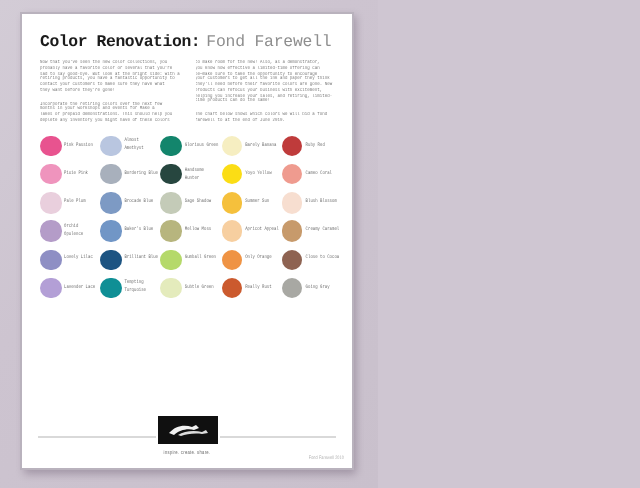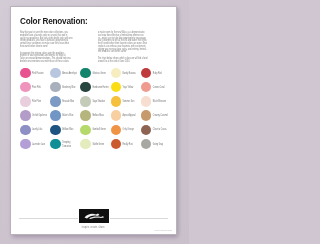--- a/index.html
+++ b/index.html
@@ -39,20 +39,21 @@
     background: #ffffff;
     border: 1px solid #b9b2bd;
     box-sizing: border-box;
     overflow: hidden;
   }
   #sheet-inner {
     position: absolute;
     left: 0; top: 0; right: 0; bottom: 0;
     padding: 8px 8px 15px 8px;
     box-sizing: border-box;
+    font-family: Liberation Mono, monospace;
   }
 
   
   .title-row {
     display: flex;
     align-items: baseline;
     gap: 3px;
     margin: 2px 0 0 1px;
   }
   .title-main {
@@ -190,20 +191,21 @@
 
 <div id="viewport">
 
   <div id="page-shadow"></div>
 
   <div id="page">
     <div id="sheet-inner">
 
       <div class="title-row">
         <span class="title-main">Color Renovation:</span>
+        <span class="title-sub">Fond Farewell</span>
       </div>
       <div class="rule"></div>
 
       <div class="body-cols">
         <div class="body-col">
           <div class="para">
             <div class="tline">Now that you've seen the new color collections, you</div>
             <div class="tline">probably have a favorite color or several that you're</div>
             <div class="tline">sad to say good-bye. But look at the bright side: with any</div>
             <div class="tline">retiring products, you have a fantastic opportunity to</div>

